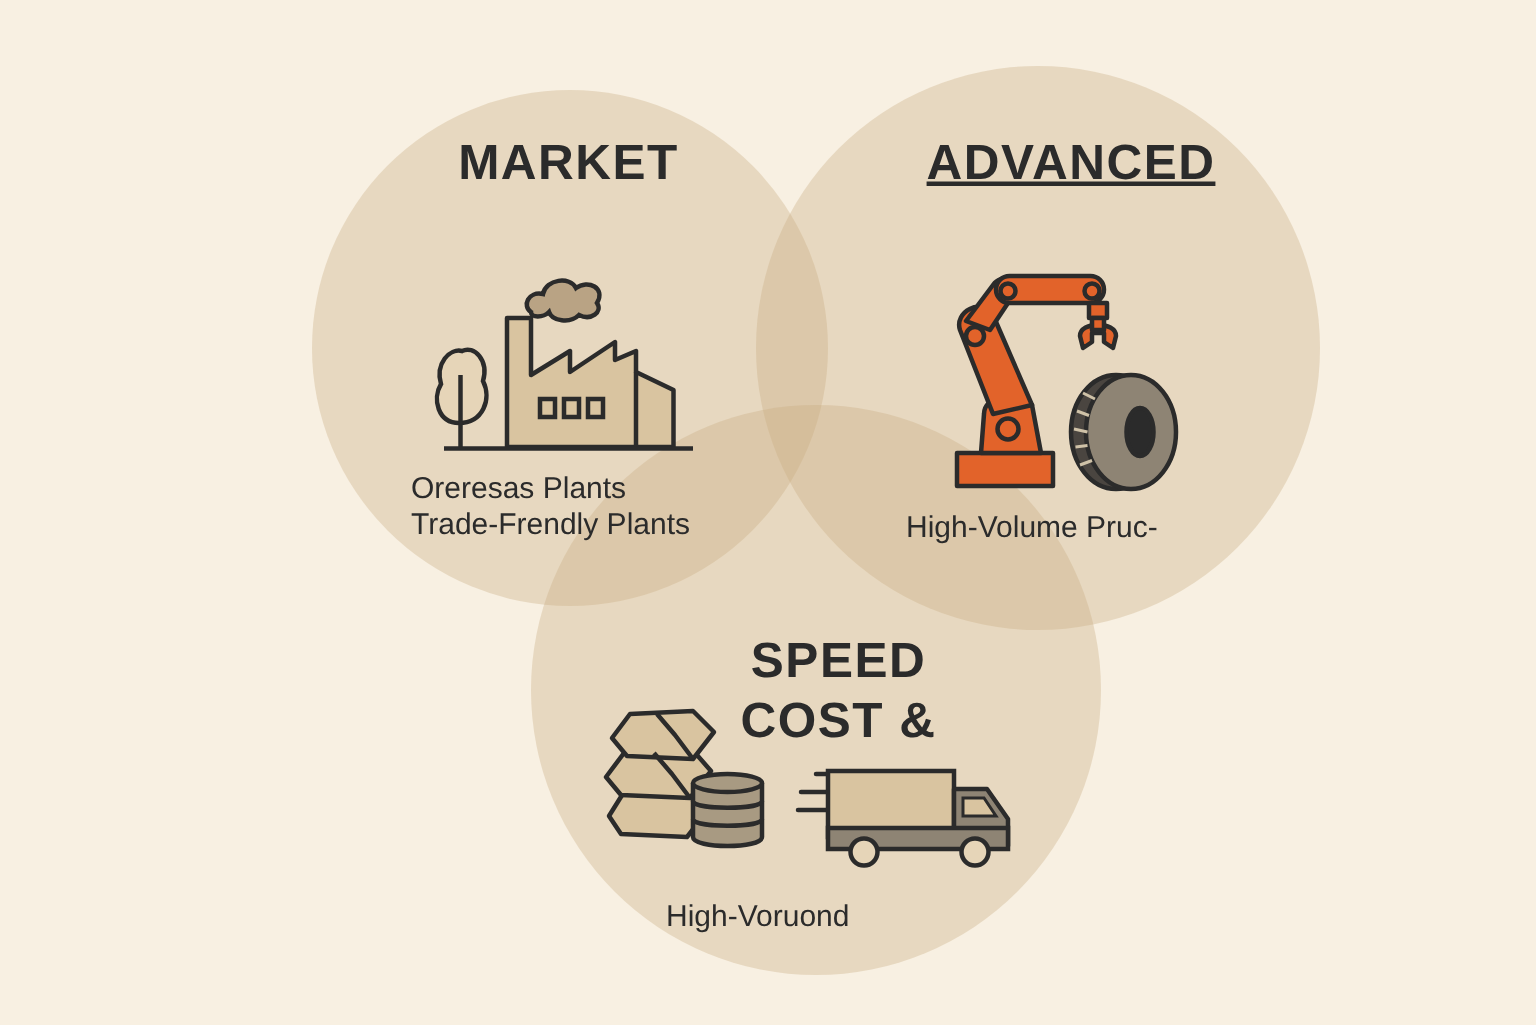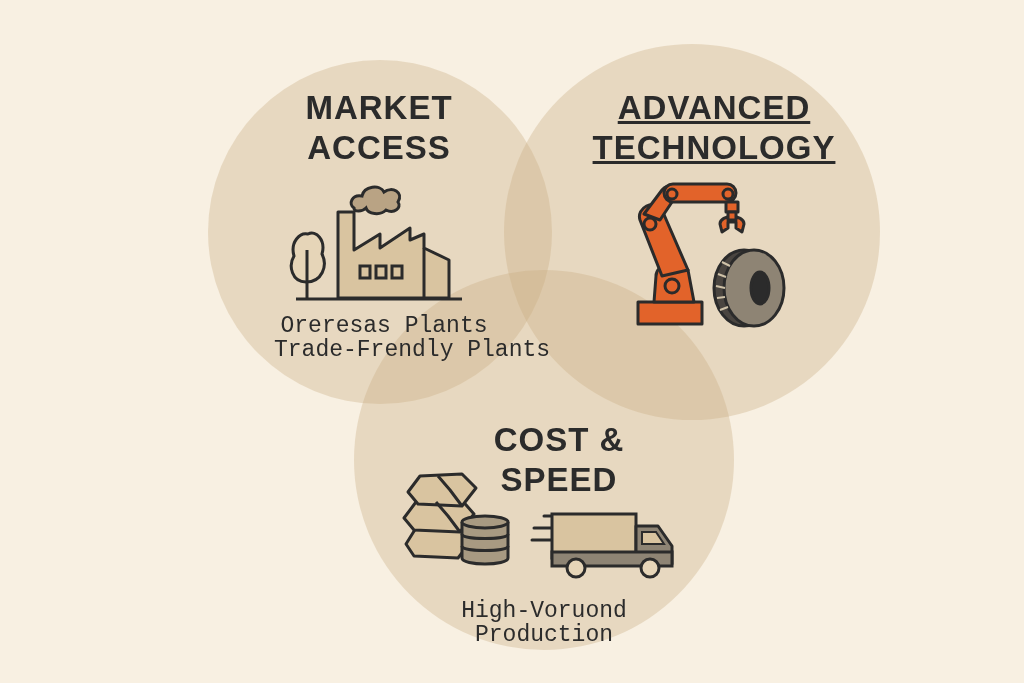--- a/index.html
+++ b/index.html
@@ -1,35 +1,34 @@
 <!DOCTYPE html>
 <html><head>
 <meta charset="utf-8">
 <style>
   html, body { margin:0; padding:0; }
   body { width:1024px; height:683px; background:#f8f0e2; overflow:hidden; position:relative; font-family:"Liberation Sans", sans-serif; }
   .stage { position:absolute; left:0; top:0; width:1024px; height:683px;margin-left:44px; }
   svg.venn { position:absolute; left:0; top:0; }
   .title { position:absolute; text-align:center; font-weight:bold; color:#2b2b2b; font-size:33px; line-height:40px; letter-spacing:1px; font-family:"Liberation Sans", sans-serif; }
-  .caption { position:absolute; text-align:center; color:#2b2b2b; font-size:23px; line-height:24px; font-family:Liberation Mono, monospace; white-space:nowrap; }
+  .caption { position:absolute; color:#2b2b2b; font-size:20px; line-height:24px; font-family:Liberation Sans, sans-serif; white-space:nowrap; }
   .icon { position:absolute; }
 </style>
 </head>
 <body>
 
 <div class="stage">
   <svg class="venn" width="1024" height="683">
     <circle cx="336" cy="232" r="172" fill="#c9ac82" fill-opacity="0.35"></circle>
     <circle cx="648" cy="232" r="188" fill="#c9ac82" fill-opacity="0.35"></circle>
     <circle cx="500" cy="460" r="190" fill="#c9ac82" fill-opacity="0.35"></circle>
   </svg>
 
   <div class="title" style="left:220px; top:88px; width:230px;">
     <div>MARKET</div>
-    <div>ACCESS</div>
   </div>
 
   <svg class="icon" style="left:240px; top:178px;" width="180" height="124" viewBox="0 0 180 124">
 
     <g stroke="#2b2b2b" stroke-width="3" fill="#e6d5b8">
       <path d="M22 104 C 8 104, 4 88, 10 78 C 6 64, 16 54, 24 56 C 32 52, 42 62, 38 76 C 44 88, 38 104, 22 104 Z"></path>
       <line x1="23" y1="72" x2="23" y2="120"></line>
     </g>
 
     <path d="M70 30 C 64 26, 68 16, 78 18 C 80 8, 96 6, 100 14 C 108 8, 120 14, 114 24 C 118 30, 110 36, 102 32 C 96 38, 84 36, 82 30 C 78 34, 70 34, 70 30 Z" fill="#b9a384" stroke="#2b2b2b" stroke-width="3"></path>
@@ -42,21 +41,20 @@
     <line x1="12" y1="121" x2="178" y2="121" stroke="#2b2b2b" stroke-width="3"></line>
   </svg>
 
   <div class="caption" style="left:230px; top:314px; width:220px;">
     <div>Oreresas Plants</div>
     <div>Trade-Frendly Plants</div>
   </div>
 
   <div class="title" style="left:535px; top:88px; width:270px;text-decoration:underline;">
     <div>ADVANCED</div>
-    <div>TECHNOLOGY</div>
   </div>
 
   <svg class="icon" style="left:588px; top:180px;" width="160" height="150" viewBox="0 0 160 150">
     <g stroke="#2b2b2b" stroke-width="3" fill="#e2632a" stroke-linejoin="round">
       <rect x="6" y="122" width="64" height="22"></rect>
       <path d="M22 122 L24 96 C 24 84, 44 80, 56 90 L62 122 Z"></path>
       <path d="M30 96 L8 40 C 4 28, 22 18, 30 30 L56 90 Z"></path>
       <path d="M12 34 L30 10 C 36 2, 48 6, 44 16 L28 40 Z"></path>
       <rect x="32" y="4" width="72" height="18" rx="9"></rect>
       <rect x="94" y="22" width="12" height="10"></rect>
@@ -71,24 +69,27 @@
     </g>
 
     <g stroke="#2b2b2b" stroke-width="3">
       <ellipse cx="112" cy="108" rx="30" ry="38" fill="#4a4540"></ellipse>
       <ellipse cx="122" cy="108" rx="30" ry="38" fill="#8e8474"></ellipse>
       <ellipse cx="128" cy="108" rx="9" ry="16" fill="#2b2b2b"></ellipse>
       <path d="M90 82 l8 4 M86 94 l8 3 M84 106 l9 2 M85 118 l8 -1 M88 130 l8 -3" stroke="#cfc2a8" stroke-width="2"></path>
     </g>
   </svg>
 
+  <div class="caption" style="left:560px; top:340px; width:200px;">
+    <div>High-Volume Pruc-</div>
+  </div>
 
   <div class="title" style="left:430px; top:420px; width:170px;">
+    <div>SPEED</div>
     <div>COST &amp;</div>
-    <div>SPEED</div>
   </div>
 
   <svg class="icon" style="left:356px; top:470px;" width="120" height="100" viewBox="0 0 120 100">
     <g stroke="#2b2b2b" stroke-width="3" fill="#d9c4a0" stroke-linejoin="round">
       <path d="M6 74 L16 58 L60 54 L72 70 L58 88 L14 86 Z"></path>
       <path d="M4 48 L16 32 L60 28 L74 44 L60 62 L14 60 Z"></path>
       <path d="M8 22 L20 6 L62 4 L76 18 L62 36 L18 34 Z"></path>
       <path d="M38 6 L50 20 L62 36 M36 32 L48 46 L60 62" fill="none"></path>
     </g>
     <g stroke="#2b2b2b" stroke-width="3" fill="#a89a82">
@@ -107,15 +108,14 @@
     <rect x="24" y="2" width="84" height="44" fill="#d9c4a0" stroke="#2b2b2b" stroke-width="3"></rect>
     <path d="M108 14 L130 14 L144 34 L144 52 L108 52 Z" fill="#8e8474" stroke="#2b2b2b" stroke-width="3" stroke-linejoin="round"></path>
     <path d="M114 20 L128 20 L136 32 L114 32 Z" fill="#d9c4a0" stroke="#2b2b2b" stroke-width="2"></path>
     <rect x="24" y="40" width="120" height="14" fill="#8e8474" stroke="#2b2b2b" stroke-width="3"></rect>
     <circle cx="48" cy="56" r="9" fill="#e6d5b8" stroke="#2b2b2b" stroke-width="3"></circle>
     <circle cx="122" cy="56" r="9" fill="#e6d5b8" stroke="#2b2b2b" stroke-width="3"></circle>
   </svg>
 
   <div class="caption" style="left:400px; top:599px; width:200px;">
     <div>High-Voruond</div>
-    <div>Production</div>
   </div>
 </div>
 
 </body></html>

